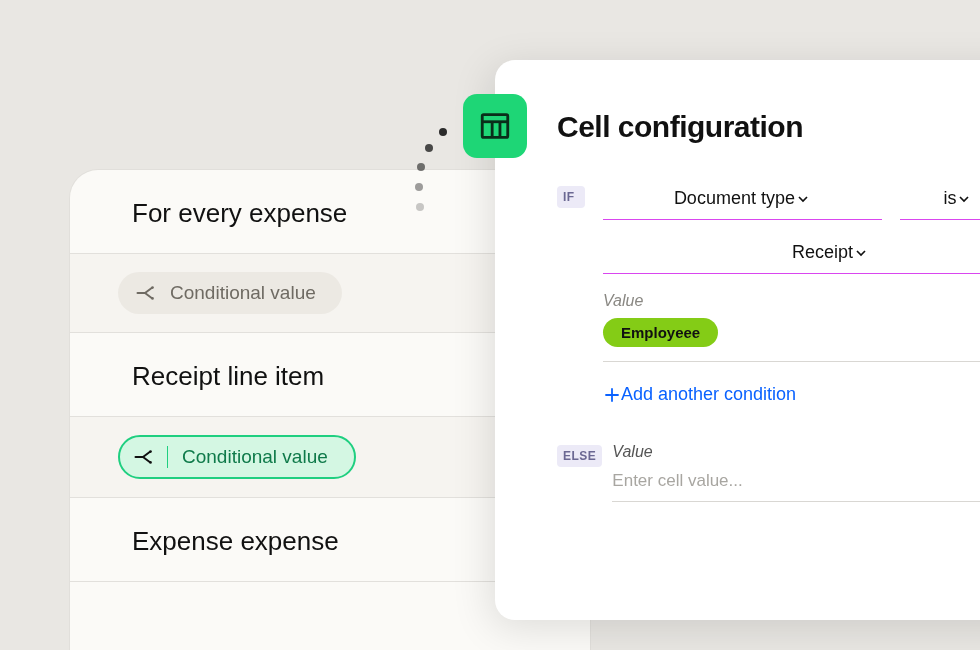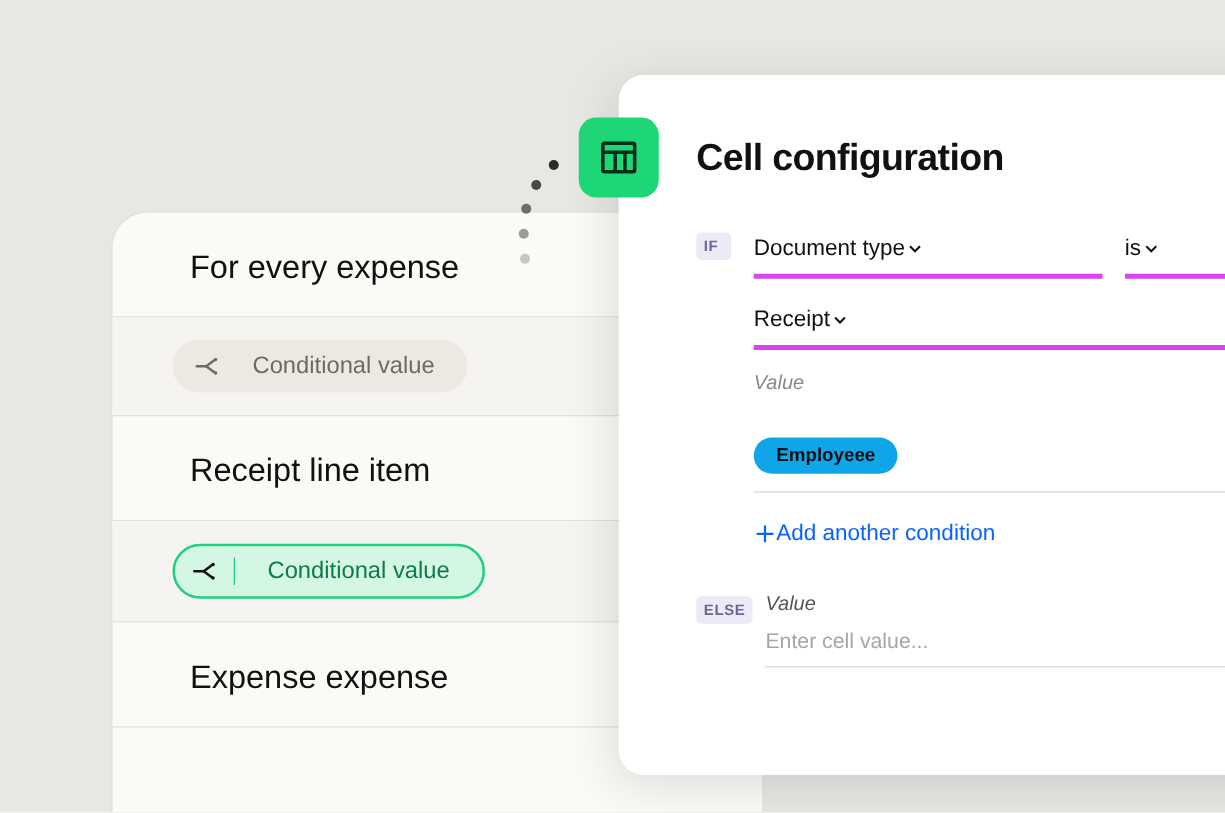--- a/index.html
+++ b/index.html
@@ -7,21 +7,21 @@
   body {
     background: #e9e7e3;
     font-family: -apple-system, BlinkMacSystemFont, "Segoe UI", Helvetica, Arial, sans-serif;
     color: #111;
     position: relative;
   }
 
   
   .card {
     position: absolute;
-    left: 90px;
+    left: 70px;
     top: 170px;
     width: 520px;
     height: 480px;
     background: #fbfaf7;
     border-radius: 28px 28px 0 0;
     box-shadow: 0 0 0 1px rgba(0,0,0,0.03);
   }
   .section-head {
     padding: 28px 48px 24px 62px;
     font-size: 26px;
@@ -29,21 +29,21 @@
     color: #111;
   }
   .sep { height: 1px; background: #e2e0dc; }
   .row {
     padding: 18px 48px 18px 48px;
     background: #f6f4f0;
   }
   .pill {
     display: inline-flex;
     align-items: center;
-    gap: 26px;
+    gap: 14px;
     padding: 10px 26px 10px 16px;
     border-radius: 999px;
     font-size: 19px;
     font-weight: 500;
   }
   .pill .ic {
     display: inline-flex;
     width: 22px; height: 22px;
     align-items: center; justify-content: center;
   }
@@ -128,22 +128,22 @@
   .tag.else { min-width: 40px; }
   .fields { flex: 1; padding-right: 6px; }
   .line {
     display: flex;
     gap: 18px;
     align-items: center;
   }
   .sel {
     display: flex;
     align-items: center;
-    justify-content: flex-start;
-    border-bottom: 4px solid #d946ef;
+    justify-content: center;
+    border-bottom: 1px solid #d946ef;
     padding: 4px 0 10px 0;
     font-size: 18px;
     font-weight: 500;
     cursor: pointer;
   }
   .sel.big { flex: 2.4; }
   .sel.sm  { flex: 1; }
   .sel.full{ width: 100%; margin-top: 18px; }
   .plus-btn {
     font-size: 26px;
@@ -157,26 +157,25 @@
     padding-bottom: 14px;
   }
   .lbl {
     font-size: 16px;
     color: #8a8883;
     margin-bottom: 8px;
     font-style: italic;
   }
   .chip {
     display: inline-block;
-    background: #0ea5e9;
+    background: #84cc16;
     border-radius: 999px;
     padding: 6px 18px;
     font-size: 15px;
     font-weight: 600;
-    margin-top: 26px;
   }
   .add-link {
     margin-top: 22px;
     color: #0a62ff;
     font-size: 18px;
     font-weight: 500;
     display: flex;
     align-items: center;
     cursor: pointer;
   }

